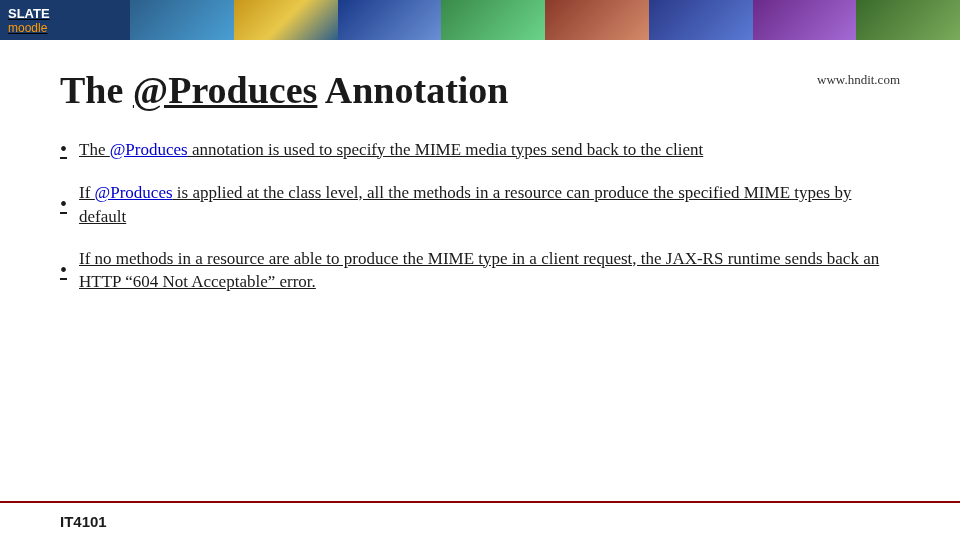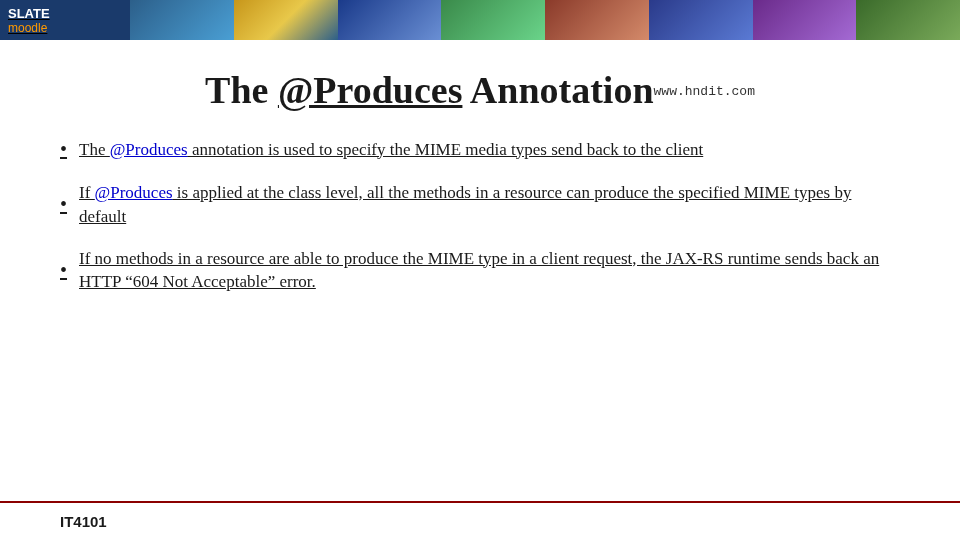--- a/index.html
+++ b/index.html
@@ -73,43 +73,43 @@
 
     
     .main-content {
       padding: 28px 60px 20px 60px;
       position: relative;
     }
 
     
     .title-row {
       display: flex;
-      justify-content: center;
+      justify-content: space-between;
       align-items: flex-start;
       margin-bottom: 24px;
     }
 
     .page-title {
       font-size: 38px;
       font-weight: bold;
       color: #1a1a1a;
       font-family: 'Times New Roman', Times, serif;
     }
 
     .page-title .title-link {
       color: #1a1a1a;
       text-decoration: underline;
       text-decoration-color: #1a1a1a;
     }
 
     .website-url {
       font-size: 13px;
       color: #333;
-      font-family: Liberation Mono, monospace;
-      margin-top: 16px;
+      font-family: Liberation Serif, serif;
+      margin-top: 4px;
       white-space: nowrap;
     }
 
     
     .bullet-list {
       list-style: none;
       padding: 0;
     }
 
     .bullet-list li {

